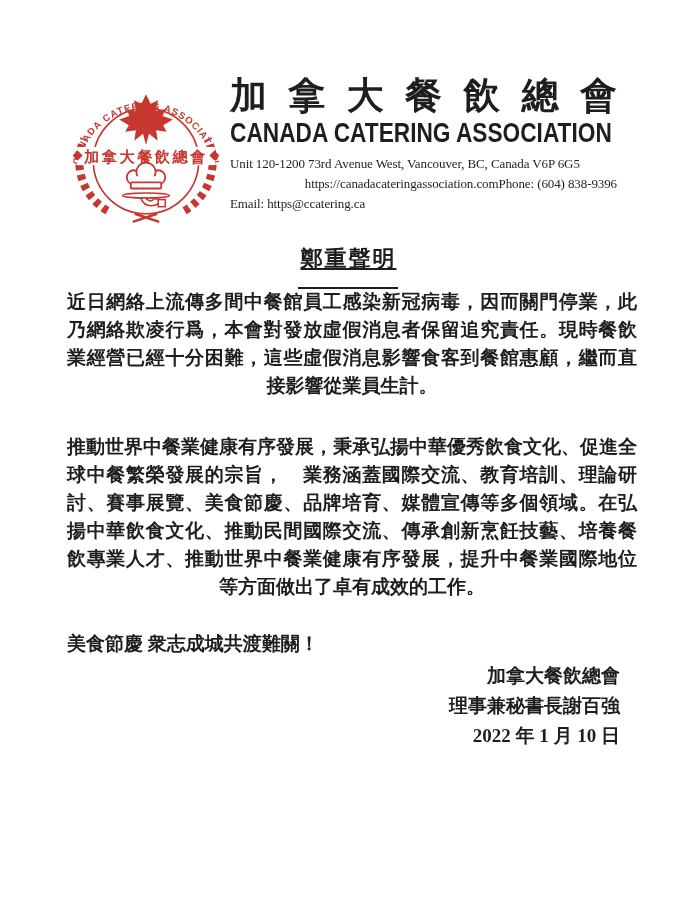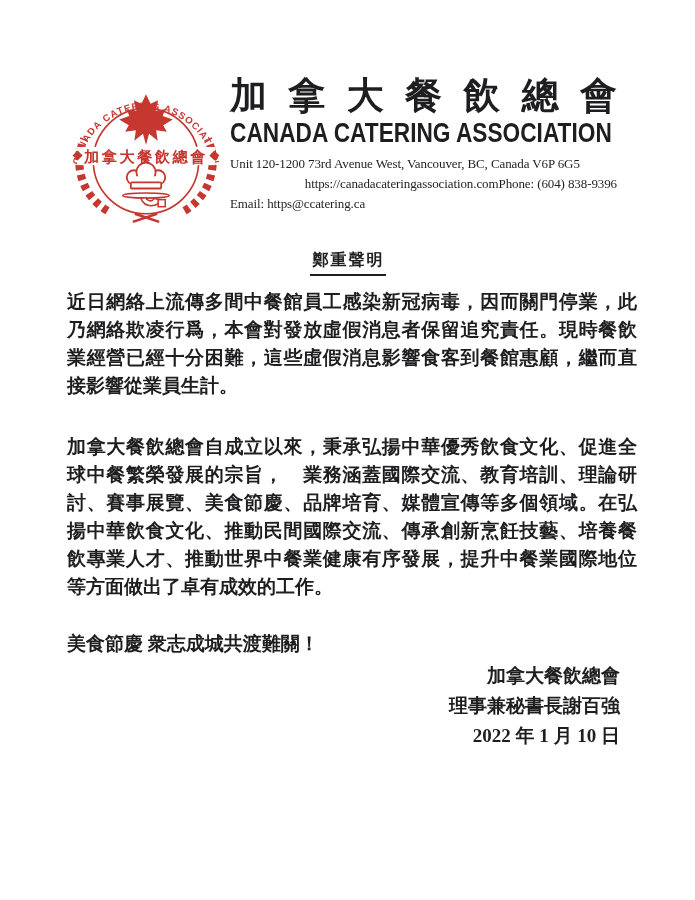--- a/index.html
+++ b/index.html
@@ -21,27 +21,28 @@
     font-family:"Liberation Sans","DejaVu Sans",sans-serif;
     font-size:28px; font-weight:bold; line-height:30px; white-space:nowrap;
     transform:scaleX(0.81); transform-origin:0 50%;
   }
   .addr, .contact-row { font-size:13px; font-weight:normal; line-height:20px; letter-spacing:-0.1px; }
   .addr.first { margin-top:6px; }
   .contact-row { display:flex; justify-content:flex-end; width:387px; }
   
   .heading { position:absolute; top:244px; left:0; width:695px; text-align:center; margin:0; }
   .heading-text {
-    display:inline-block; font-size:16px; font-weight:bold; letter-spacing:2px;
-    border-bottom:2px solid #1e1e20; padding:0 1px 3px 3px;
+    display:inline-block; font-size:22px; font-weight:bold; letter-spacing:2px;
+    border-bottom:2px solid #1e1e20; padding:0 1px 13px 3px;text-decoration:underline;
   }
   .body-text { position:absolute; left:67px; top:288px; width:570px; }
   .line {
     font-size:19px; font-weight:bold; line-height:28px; height:28px;
     white-space:nowrap;
+    text-align:center;
   }
   .line.fill { white-space:normal; text-align:justify; text-align-last:justify; }
   .para-2 { margin-top:33px; }
   .closing { margin-top:29px; font-size:19px; font-weight:bold; line-height:28px; }
   .signature { margin-top:3px; text-align:right; padding-right:17px; }
   .signature div { font-size:19px; font-weight:bold; line-height:30px; }
 </style>
 </head>
 <body>
 
@@ -106,21 +107,21 @@
   </h2>
 
   <main class="body-text">
     <div class="para">
       <div class="line fill">近日網絡上流傳多間中餐館員工感染新冠病毒，因而關門停業，此</div>
       <div class="line fill">乃網絡欺凌行爲，本會對發放虛假消息者保留追究責任。現時餐飲</div>
       <div class="line fill">業經營已經十分困難，這些虛假消息影響食客到餐館惠顧，繼而直</div>
       <div class="line">接影響從業員生計。</div>
     </div>
     <div class="para para-2">
-      <div class="line fill">加拿大餐飲總會自成立以來，秉承弘揚中華優秀飲食文化、促進全</div>
+      <div class="line fill">推動世界中餐業健康有序發展，秉承弘揚中華優秀飲食文化、促進全</div>
       <div class="line fill">球中餐繁榮發展的宗旨，　業務涵蓋國際交流、教育培訓、理論研</div>
       <div class="line fill">討、賽事展覽、美食節慶、品牌培育、媒體宣傳等多個領域。在弘</div>
       <div class="line fill">揚中華飲食文化、推動民間國際交流、傳承創新烹飪技藝、培養餐</div>
       <div class="line fill">飲專業人才、推動世界中餐業健康有序發展，提升中餐業國際地位</div>
       <div class="line">等方面做出了卓有成效的工作。</div>
     </div>
     <div class="closing">美食節慶 衆志成城共渡難關！</div>
     <div class="signature">
       <div>加拿大餐飲總會</div>
       <div>理事兼秘書長謝百強</div>

